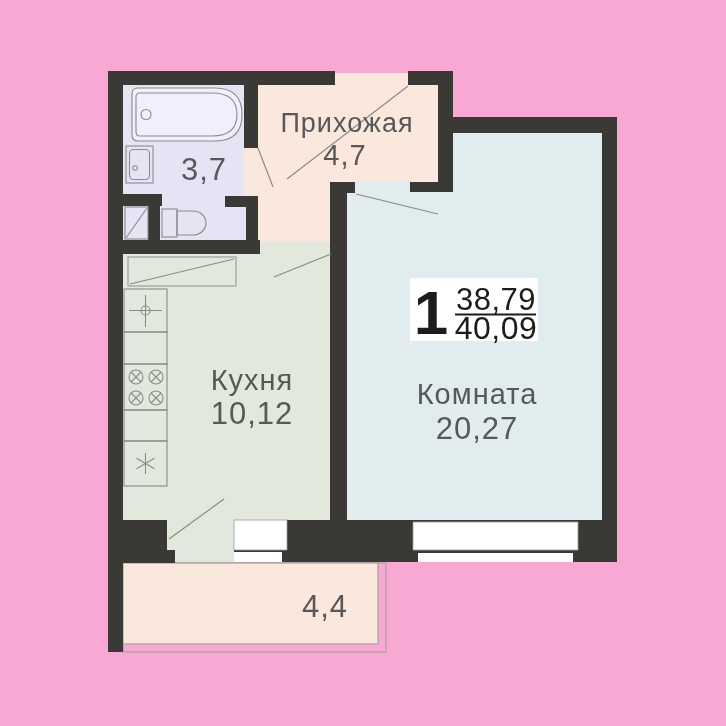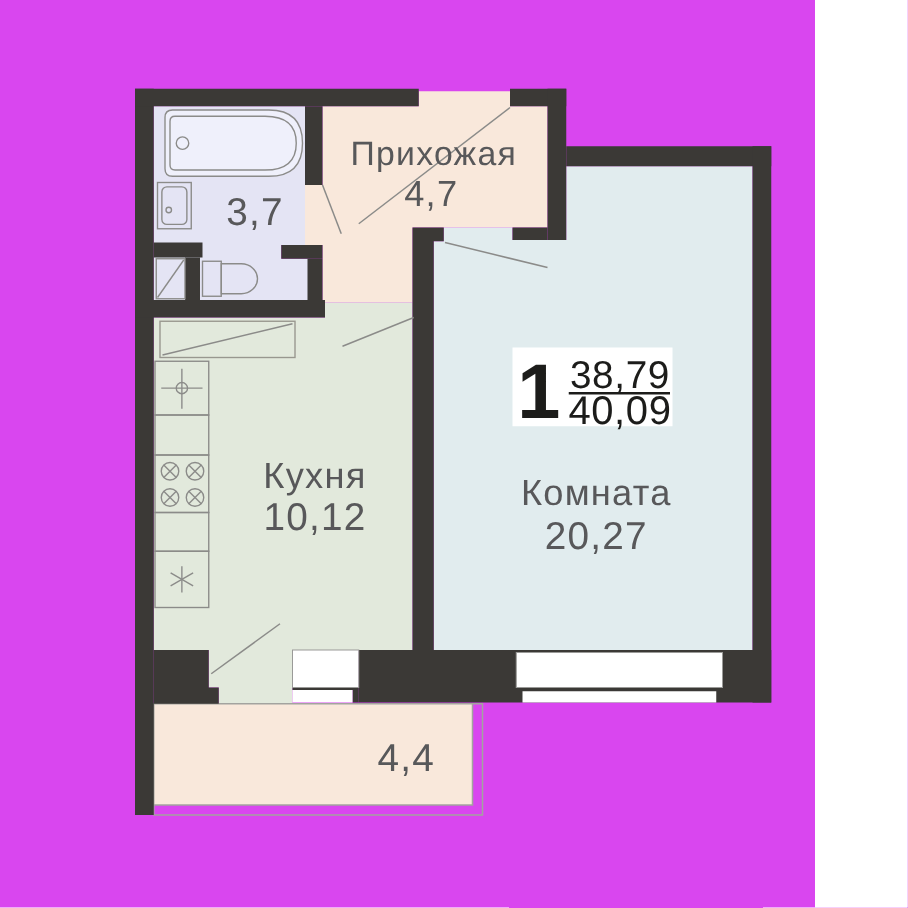--- a/index.html
+++ b/index.html
@@ -1,16 +1,16 @@
 <!DOCTYPE html>
 <html><head>
 <meta charset="utf-8">
 <style>
   html,body{margin:0;padding:0;background:#ffffff;}
-  .canvas{width:652px;height:726px;background:#d946ef;position:relative;overflow:hidden;}
+  .canvas{width:726px;height:726px;background:#f9a8d4;position:relative;overflow:hidden;}
   svg{display:block;}
   .labels text{
     font-family:"Liberation Sans", sans-serif;
     font-weight:300;
     letter-spacing:1px;
     text-anchor:middle;
   }
   .lbl-sm{font-size:27px;}
   .lbl-md{font-size:29px;}
   .lbl-num{font-size:31px;}

